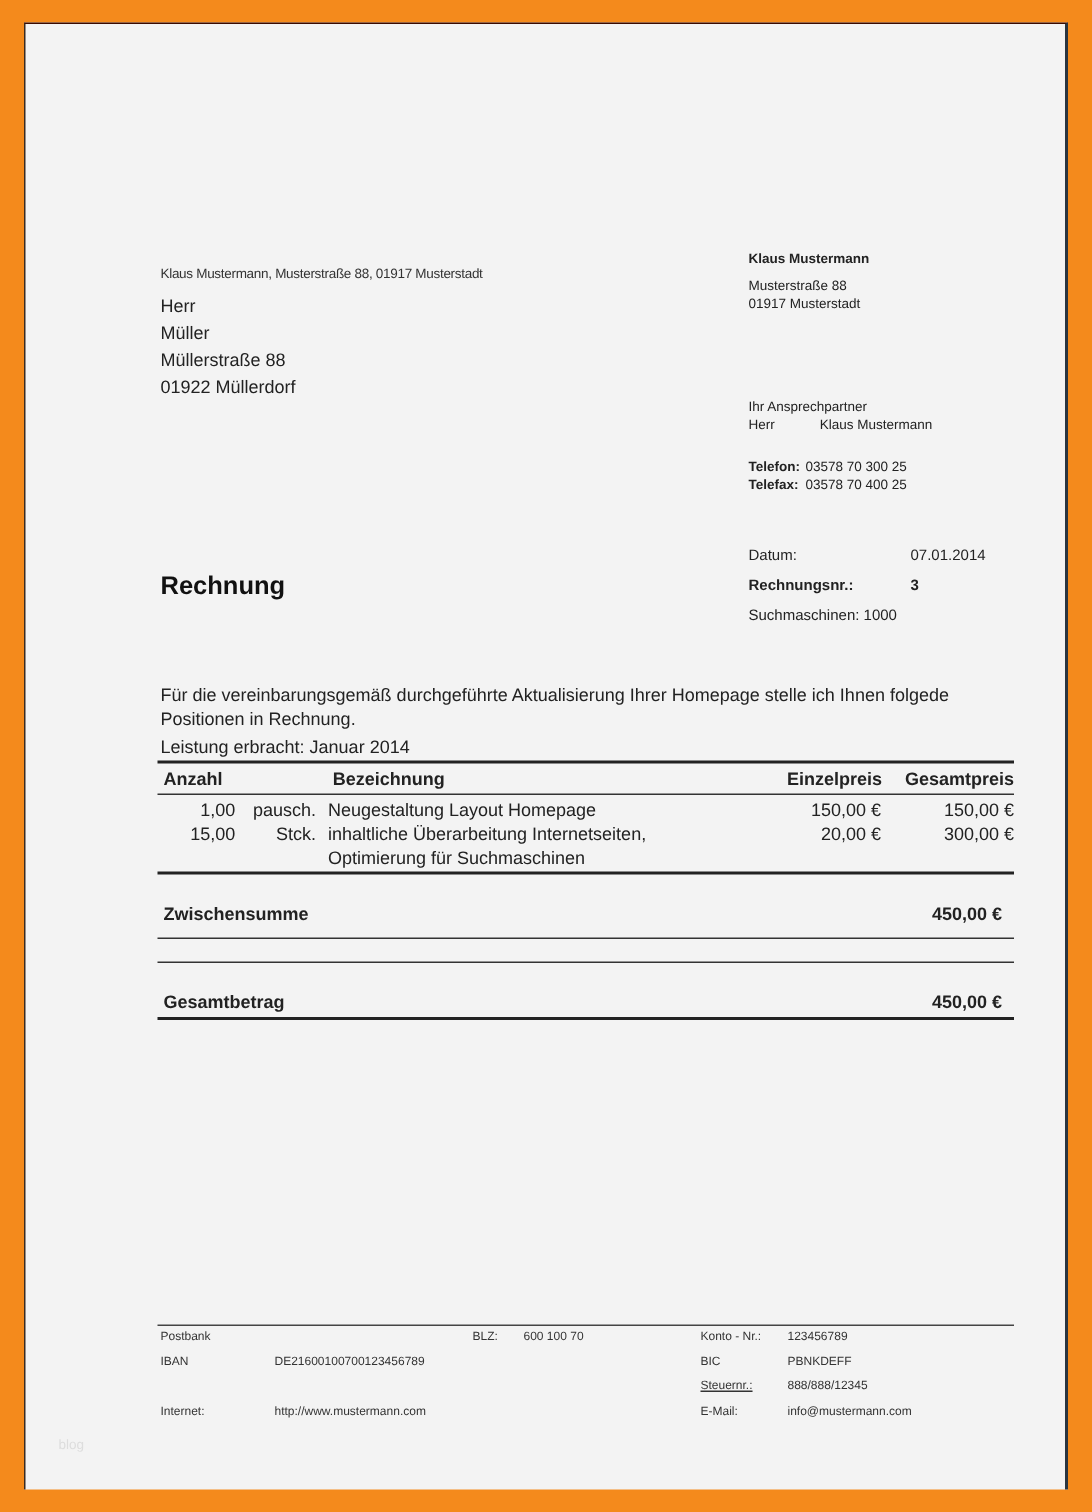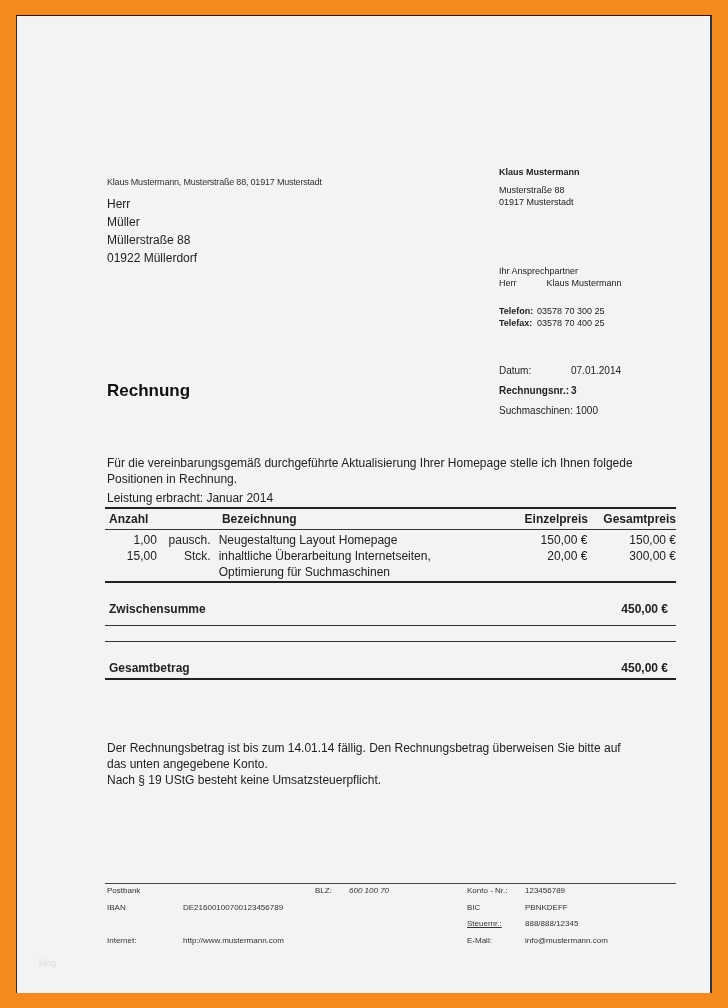--- a/index.html
+++ b/index.html
@@ -21,21 +21,21 @@
   .sender-line { left:90px; top:161px; font-size:9px; color:#333; letter-spacing:-0.2px; }
   .recipient { left:90px; top:179px; font-size:12px; line-height:18px; color:#222; }
   .sender-block { left:482px; top:150px; font-size:9px; line-height:12px; color:#222; }
   .sender-block .name { font-weight:bold; margin-bottom:6px; }
   .contact { left:482px; top:249px; font-size:9px; line-height:12px; color:#222; }
   .contact .gap { width:30px; display:inline-block; }
   .phones { left:482px; top:289px; font-size:9px; line-height:12px; color:#222; }
   .phones .lbl { font-weight:bold; display:inline-block; width:38px; }
   .meta { left:482px; top:345px; font-size:10px; line-height:20px; color:#222; }
   .meta .row { display:flex; }
-  .meta .lbl { width:72px; }
+  .meta .lbl { width:108px; }
   .meta .bold { font-weight:bold; }
   .title { left:90px; top:365px; font-size:17px; font-weight:bold; color:#111; }
   .intro { left:90px; top:439px; font-size:12px; line-height:16px; color:#222; white-space:normal; width:560px; }
   .service { left:90px; top:475px; font-size:12px; color:#222; }
   .table { position:absolute; left:88px; top:491px; width:571px; font-size:12px; color:#222; }
   .hr { height:0; border-top:2px solid #222; }
   .hr.thin { border-top:1.5px solid #333; }
   .thead { display:flex; height:20px; align-items:center; font-weight:bold; }
   .trow { display:flex; line-height:16px; }
   .c-qty { width:52px; text-align:right; }
@@ -136,32 +136,27 @@
     <div class="hr thin" style="margin-top:6px;"></div>
     <div style="height:15px;"></div>
     <div class="hr thin"></div>
     <div class="sumrow">
       <span>Gesamtbetrag</span>
       <span>450,00 €</span>
     </div>
     <div class="hr"></div>
   </div>
 
-  <div class="abs closing">
-    <div>Der Rechnungsbetrag ist bis zum 14.01.14 fällig. Den Rechnungsbetrag überweisen Sie bitte auf</div>
-    <div>das unten angegebene Konto.</div>
-    <div>Nach § 19 UStG besteht keine Umsatzsteuerpflicht.</div>
-  </div>
 
   <div class="footer">
     <div class="topline"></div>
     <div class="fgrid">
       <span style="left:2px;top:2px;">Postbank</span>
       <span style="left:210px;top:2px;">BLZ:</span>
-      <span style="left:244px;top:2px;font-style:italic;">600 100 70</span>
+      <span style="left:244px;top:2px;">600 100 70</span>
       <span style="left:362px;top:2px;">Konto - Nr.:</span>
       <span style="left:420px;top:2px;">123456789</span>
 
       <span style="left:2px;top:19px;">IBAN</span>
       <span style="left:78px;top:19px;">DE21600100700123456789</span>
       <span style="left:362px;top:19px;">BIC</span>
       <span style="left:420px;top:19px;">PBNKDEFF</span>
 
       <span style="left:362px;top:35px;text-decoration:underline;">Steuernr.:</span>
       <span style="left:420px;top:35px;">888/888/12345</span>

